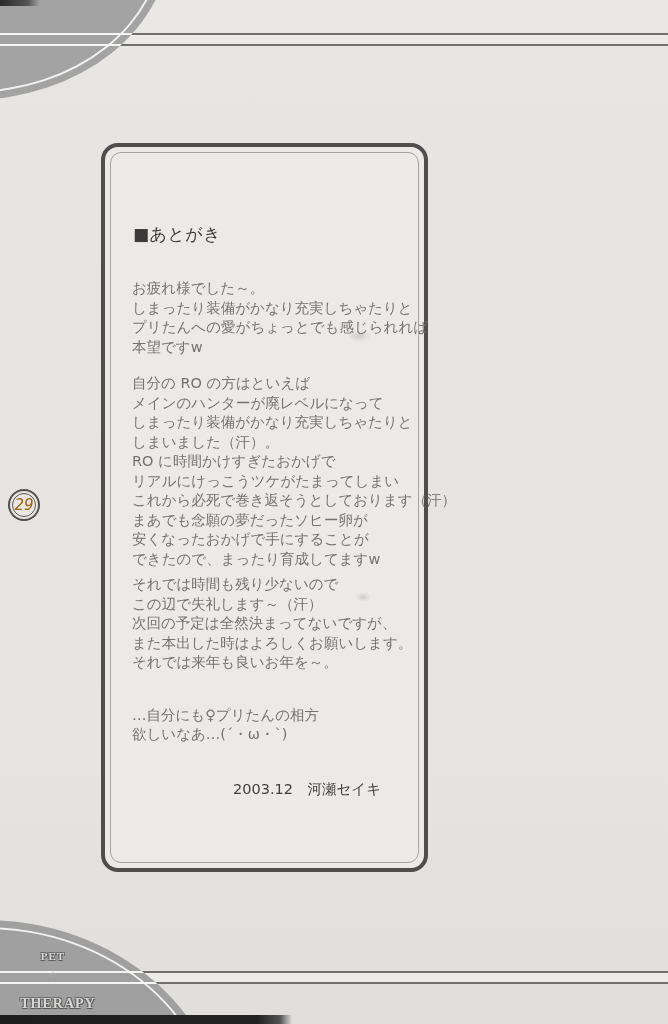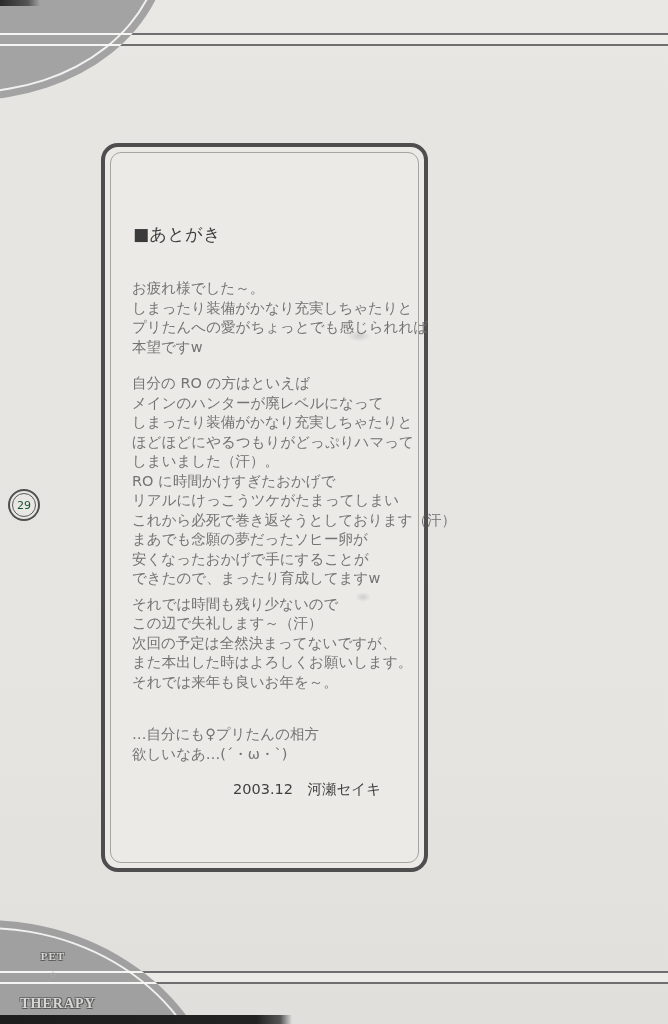--- a/index.html
+++ b/index.html
@@ -59,22 +59,23 @@
     width: 32px; height: 32px; border-radius: 50%;
     border: 2px solid #4f4f4f; box-sizing: border-box;
     display: flex; align-items: center; justify-content: center;
     z-index: 4; background: #e9e7e4;
   }
   #page-number-badge .inner-circle {
     position: absolute; inset: 2px; border-radius: 50%;
     border: 1px solid #5a5a5a;
   }
   #page-number {
-    font-size: 11px; color: #14532d; line-height: 1;
+    font-size: 15px; color: #a16207; line-height: 1;
     font-family: "DejaVu Sans", sans-serif;
+    font-style: italic;
   }
 
   
   #afterword-box {
     position: absolute; left: 101px; top: 143px;
     width: 327px; height: 729px;
     background: #eceae7;
     border: 4px solid #4e4e4e; border-radius: 17px;
     box-sizing: border-box; z-index: 3;
   }
@@ -156,21 +157,20 @@
       <div class="para">
         <div class="tline">お疲れ様でした～。</div>
         <div class="tline">しまったり装備がかなり充実しちゃたりと</div>
         <div class="tline">プリたんへの愛がちょっとでも感じられれば</div>
         <div class="tline">本望ですw</div>
       </div>
       <div class="para">
         <div class="tline">自分の RO の方はといえば</div>
         <div class="tline">メインのハンターが廃レベルになって</div>
         <div class="tline">しまったり装備がかなり充実しちゃたりと</div>
-        <div class="tline">ほどほどにやるつもりがどっぷりハマって</div>
         <div class="tline">しまいました（汗）。</div>
         <div class="tline">RO に時間かけすぎたおかげで</div>
         <div class="tline">リアルにけっこうツケがたまってしまい</div>
         <div class="tline">これから必死で巻き返そうとしております（汗）</div>
         <div class="tline">まあでも念願の夢だったソヒー卵が</div>
         <div class="tline">安くなったおかげで手にすることが</div>
         <div class="tline">できたので、まったり育成してますw</div>
       </div>
       <div class="para">
         <div class="tline">それでは時間も残り少ないので</div>

